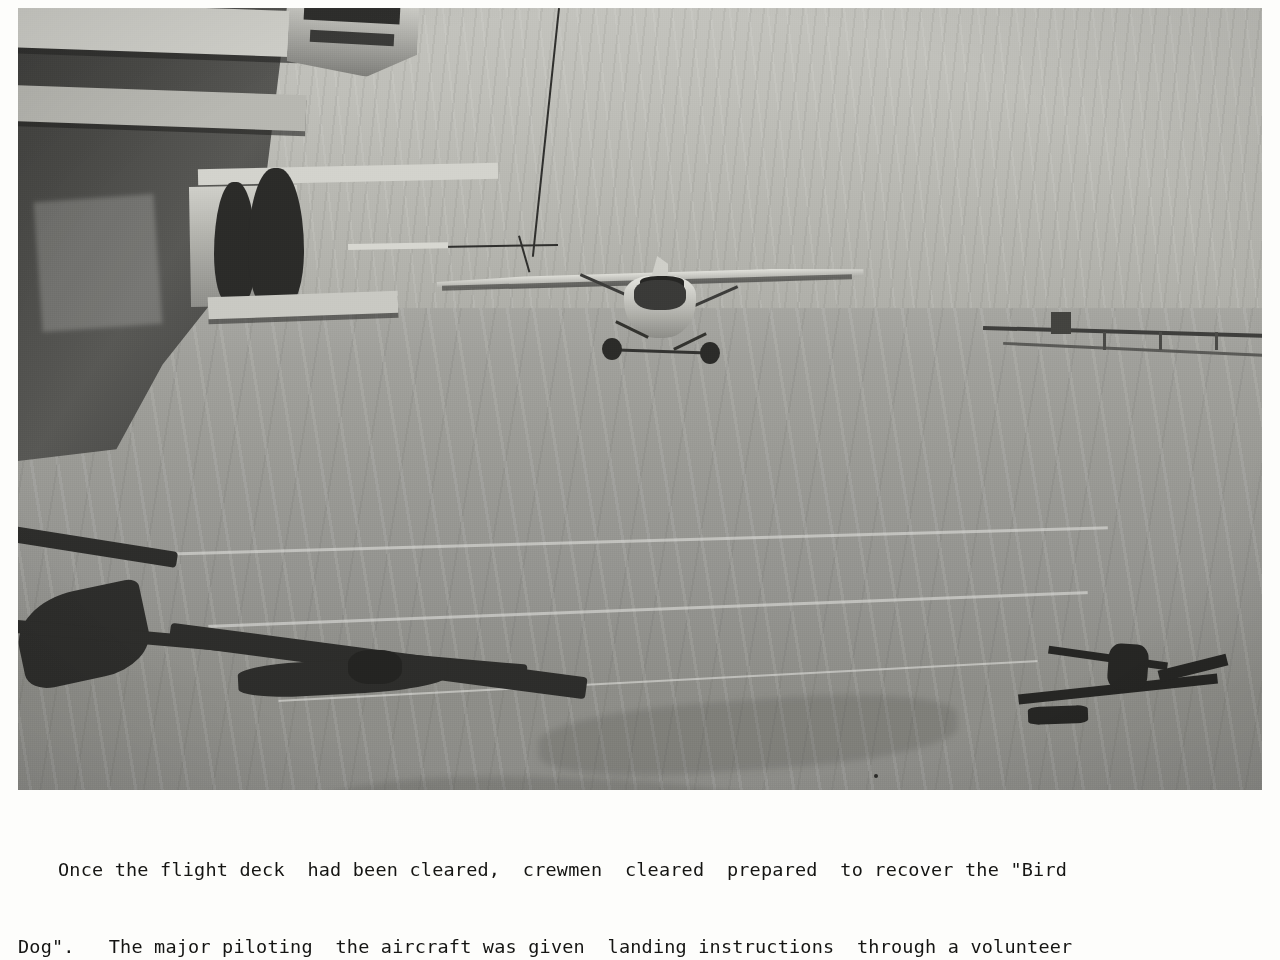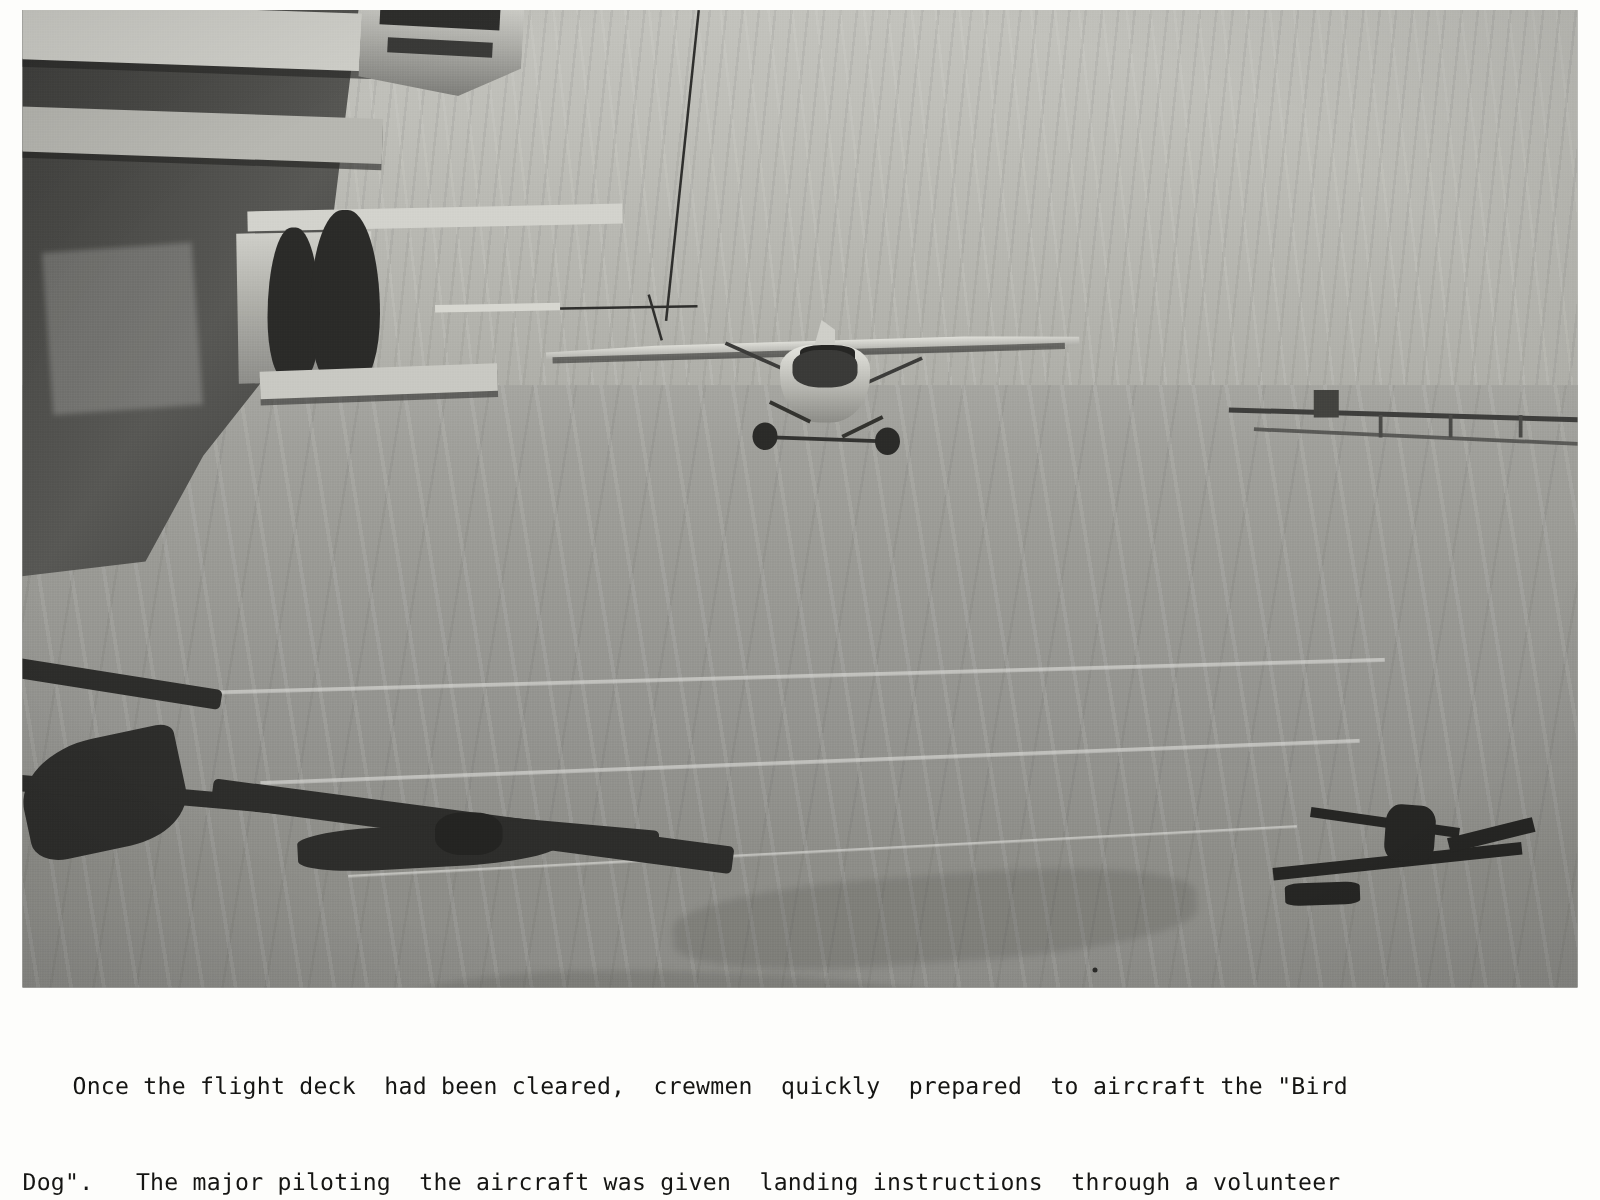--- a/index.html
+++ b/index.html
@@ -456,20 +456,20 @@
       </div>
     </div>
 
     <div class="grain"></div>
     <div class="vignette"></div>
   </div>
 
   <div class="speck"></div>
 
   <div class="caption">
-    <span class="line l1">Once the flight deck  had been cleared,  crewmen  quickly  prepared  to aircraft the "Bird</span>
+    <span class="line l1">Once the flight deck  had been cleared,  crewmen  cleared  prepared  to recover the "Bird</span>
     <span class="line">Dog".   The major piloting  the aircraft was given  landing instructions  through a volunteer</span>
     
     
     
   </div>
 
 </div>
 
 </body></html>

